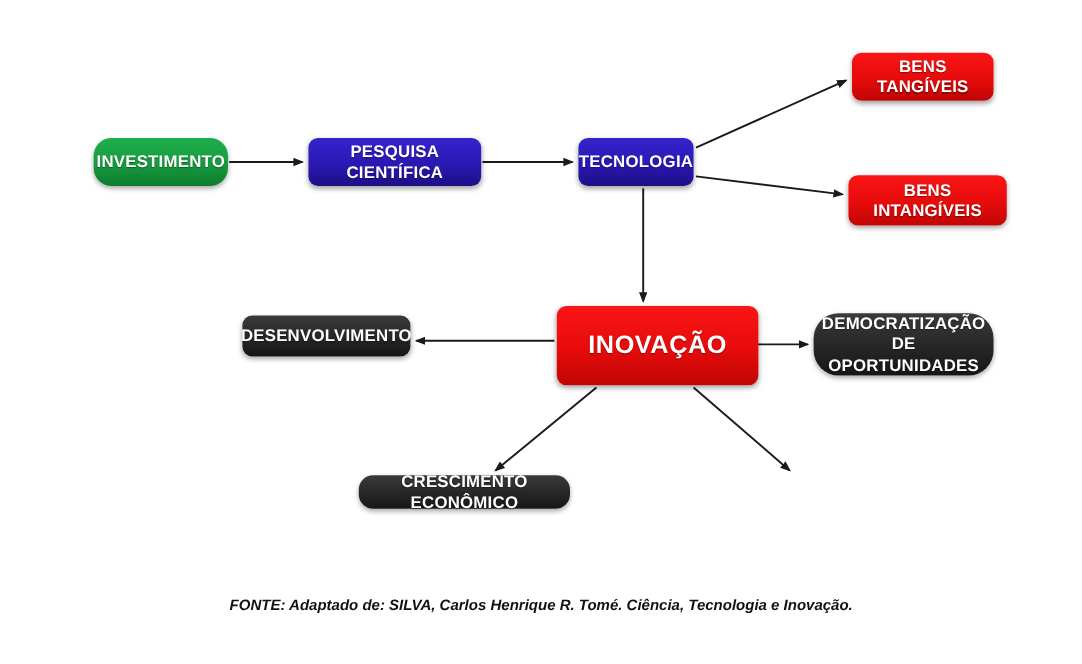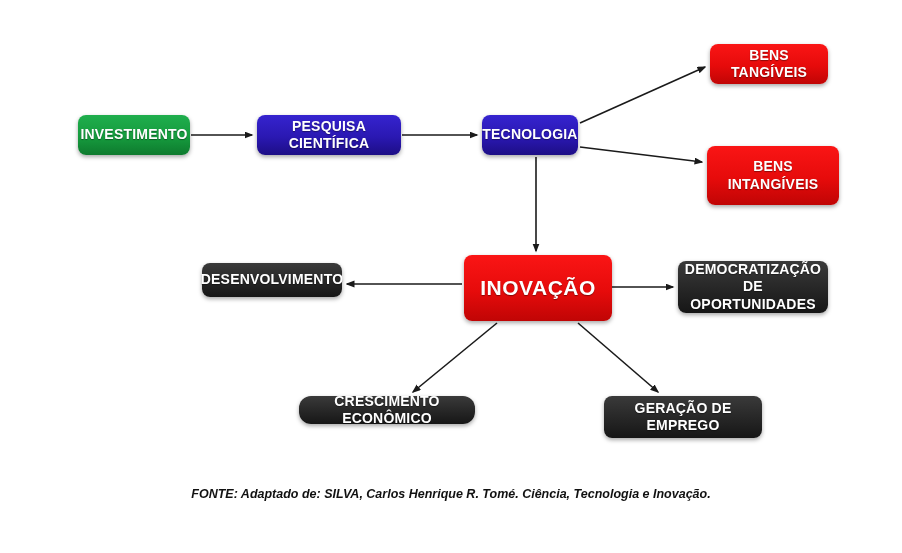--- a/index.html
+++ b/index.html
@@ -36,50 +36,51 @@
     color: #ffffff;
     font-weight: bold;
     font-size: 14px;
     letter-spacing: 0.2px;
     line-height: 1.25;
     box-shadow: 0 2px 4px rgba(0,0,0,0.35);
     text-shadow: 0 1px 1px rgba(0,0,0,0.4);
   }
   .node.green {
     background: linear-gradient(180deg, #1fae4d 0%, #169b3e 55%, #0e7a2e 100%);
+    border-radius: 15px;
   }
   .node.blue {
     background: linear-gradient(180deg, #3523cf 0%, #2a18b2 55%, #1d0e85 100%);
   }
   .node.red {
     background: linear-gradient(180deg, #fa1515 0%, #e60b0b 55%, #c00505 100%);
   }
   .node.dark {
     background: linear-gradient(180deg, #3a3a3a 0%, #262626 55%, #161616 100%);
   }
   .node.big {
     font-size: 21px;
     letter-spacing: 0.5px;
   }
   
   #n-investimento   { left: 78px;  top: 115px; width: 112px; height: 40px; }
   #n-pesquisa       { left: 257px; top: 115px; width: 144px; height: 40px; }
   #n-tecnologia     { left: 482px; top: 115px; width: 96px;  height: 40px; }
   #n-bens-tangiveis { left: 710px; top: 44px;  width: 118px; height: 40px; }
-  #n-bens-intang    { left: 707px; top: 146px; width: 132px; height: 59px; }
-  #n-inovacao       { left: 464px; top: 255px; width: 148px; height: 66px; }
+  #n-bens-intang    { left: 707px; top: 146px; width: 132px; height: 42px; }
+  #n-inovacao       { left: 464px; top: 255px; width: 168px; height: 66px; }
   #n-desenvolv      { left: 202px; top: 263px; width: 140px; height: 34px; }
-  #n-democrat       { left: 678px; top: 261px; width: 150px; height: 52px; }
+  #n-democrat       { left: 678px; top: 261px; width: 150px; height: 52px; border-radius: 21px; }
   #n-crescimento    { left: 299px; top: 396px; width: 176px; height: 28px; border-radius: 12px; }
   #n-geracao        { left: 604px; top: 396px; width: 158px; height: 42px; }
 
   .footer {
     position: absolute;
     left: 0;
-    top: 486px;
+    top: 496px;
     width: 100%;
     z-index: 2;
     text-align: center;
     font-style: italic;
     font-weight: 600;
     font-size: 12.5px;
     line-height: 16px;
     color: #111111;
   }
 </style>
@@ -136,21 +137,18 @@
   </div>
 
   <div class="node dark" id="n-democrat">
     <span>DEMOCRATIZAÇÃO DE OPORTUNIDADES</span>
   </div>
 
   <div class="node dark" id="n-crescimento">
     <span>CRESCIMENTO ECONÔMICO</span>
   </div>
 
-  <div class="node dark" id="n-geracao">
-    <span>GERAÇÃO DE EMPREGO</span>
-  </div>
 
   <div class="footer">
     <div>FONTE: Adaptado de: SILVA, Carlos Henrique R. Tomé. Ciência, Tecnologia e Inovação.</div>
   </div>
 
 </div>
 
 </body></html>

